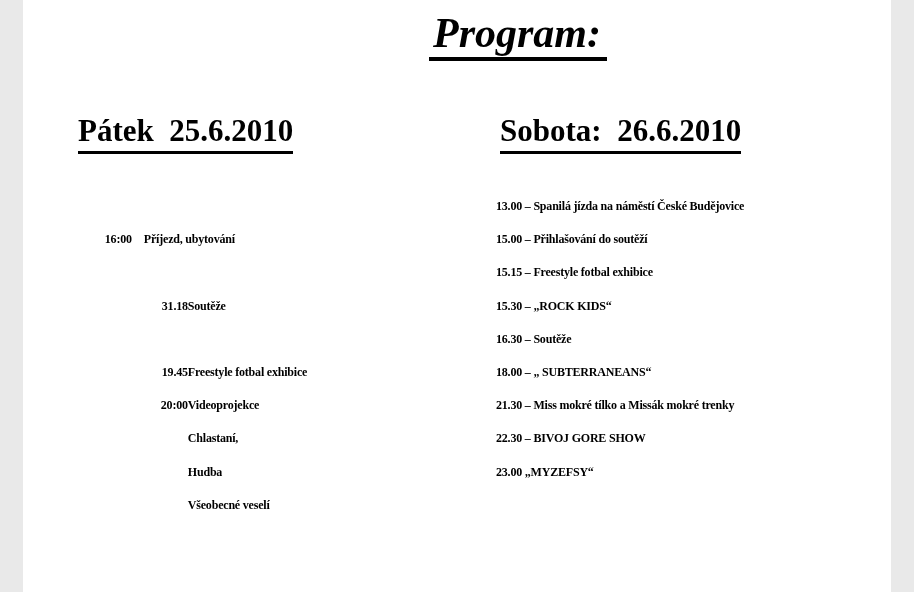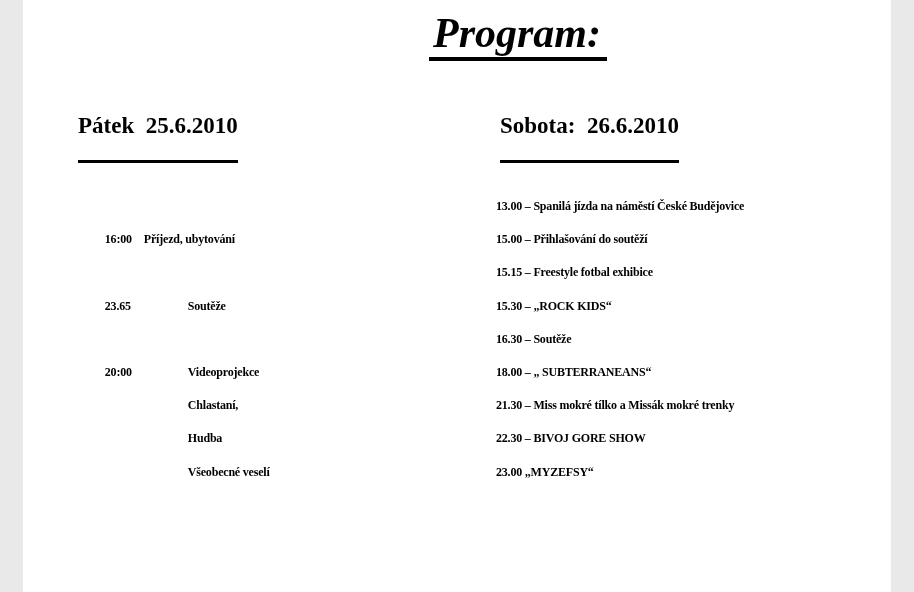--- a/index.html
+++ b/index.html
@@ -22,25 +22,25 @@
     font-style: italic;
     font-weight: bold;
     line-height: 1.1;
     border-bottom: 4px solid #000;
     padding: 0 6px 1px 4px;
     white-space: pre;
   }
   .col-header {
     position: absolute;
     top: 112px;
-    font-size: 23px;
+    font-size: 31px;
     font-weight: bold;
     line-height: 1.2;
     border-bottom: 3px solid #000;
-    padding-bottom: 20px;
+    padding-bottom: 2px;
     white-space: pre;
   }
   .col-header.friday { left: 55px; }
   .col-header.saturday { left: 477px; text-align: center; }
   .friday-list {
     position: absolute;
     left: 65px;
     top: 190px;
     width: 390px;
   }
@@ -54,20 +54,21 @@
     height: 33.2px;
     line-height: 33.2px;
     font-size: 12px;
     letter-spacing: -0.2px;
     white-space: pre;
     overflow: visible;
   }
   .time {
     display: inline-block;
     width: 83px;
+    text-align: right;
   }
   .row.tight .time {
     width: auto;
     margin-right: 12px;
   }
 </style>
 </head>
 <body>
 
 <div class="page">
@@ -76,23 +77,26 @@
 
   <div class="col-header friday">Pátek  25.6.2010</div>
   <div class="col-header saturday">Sobota:  26.6.2010</div>
 
   <div class="friday-list">
     <div class="row tight">
       <span class="time">16:00</span><span class="label">Příjezd, ubytování</span>
     </div>
     <div class="row"></div>
     <div class="row">
-      <span class="time">23.65</span><span class="label">Soutěže</span>
+      <span class="time">31.18</span><span class="label">Soutěže</span>
     </div>
     <div class="row"></div>
+    <div class="row">
+      <span class="time">19.45</span><span class="label">Freestyle fotbal exhibice</span>
+    </div>
     <div class="row">
       <span class="time">20:00</span><span class="label">Videoprojekce</span>
     </div>
     <div class="row">
       <span class="time"></span><span class="label">Chlastaní,</span>
     </div>
     <div class="row">
       <span class="time"></span><span class="label">Hudba</span>
     </div>
     <div class="row">

